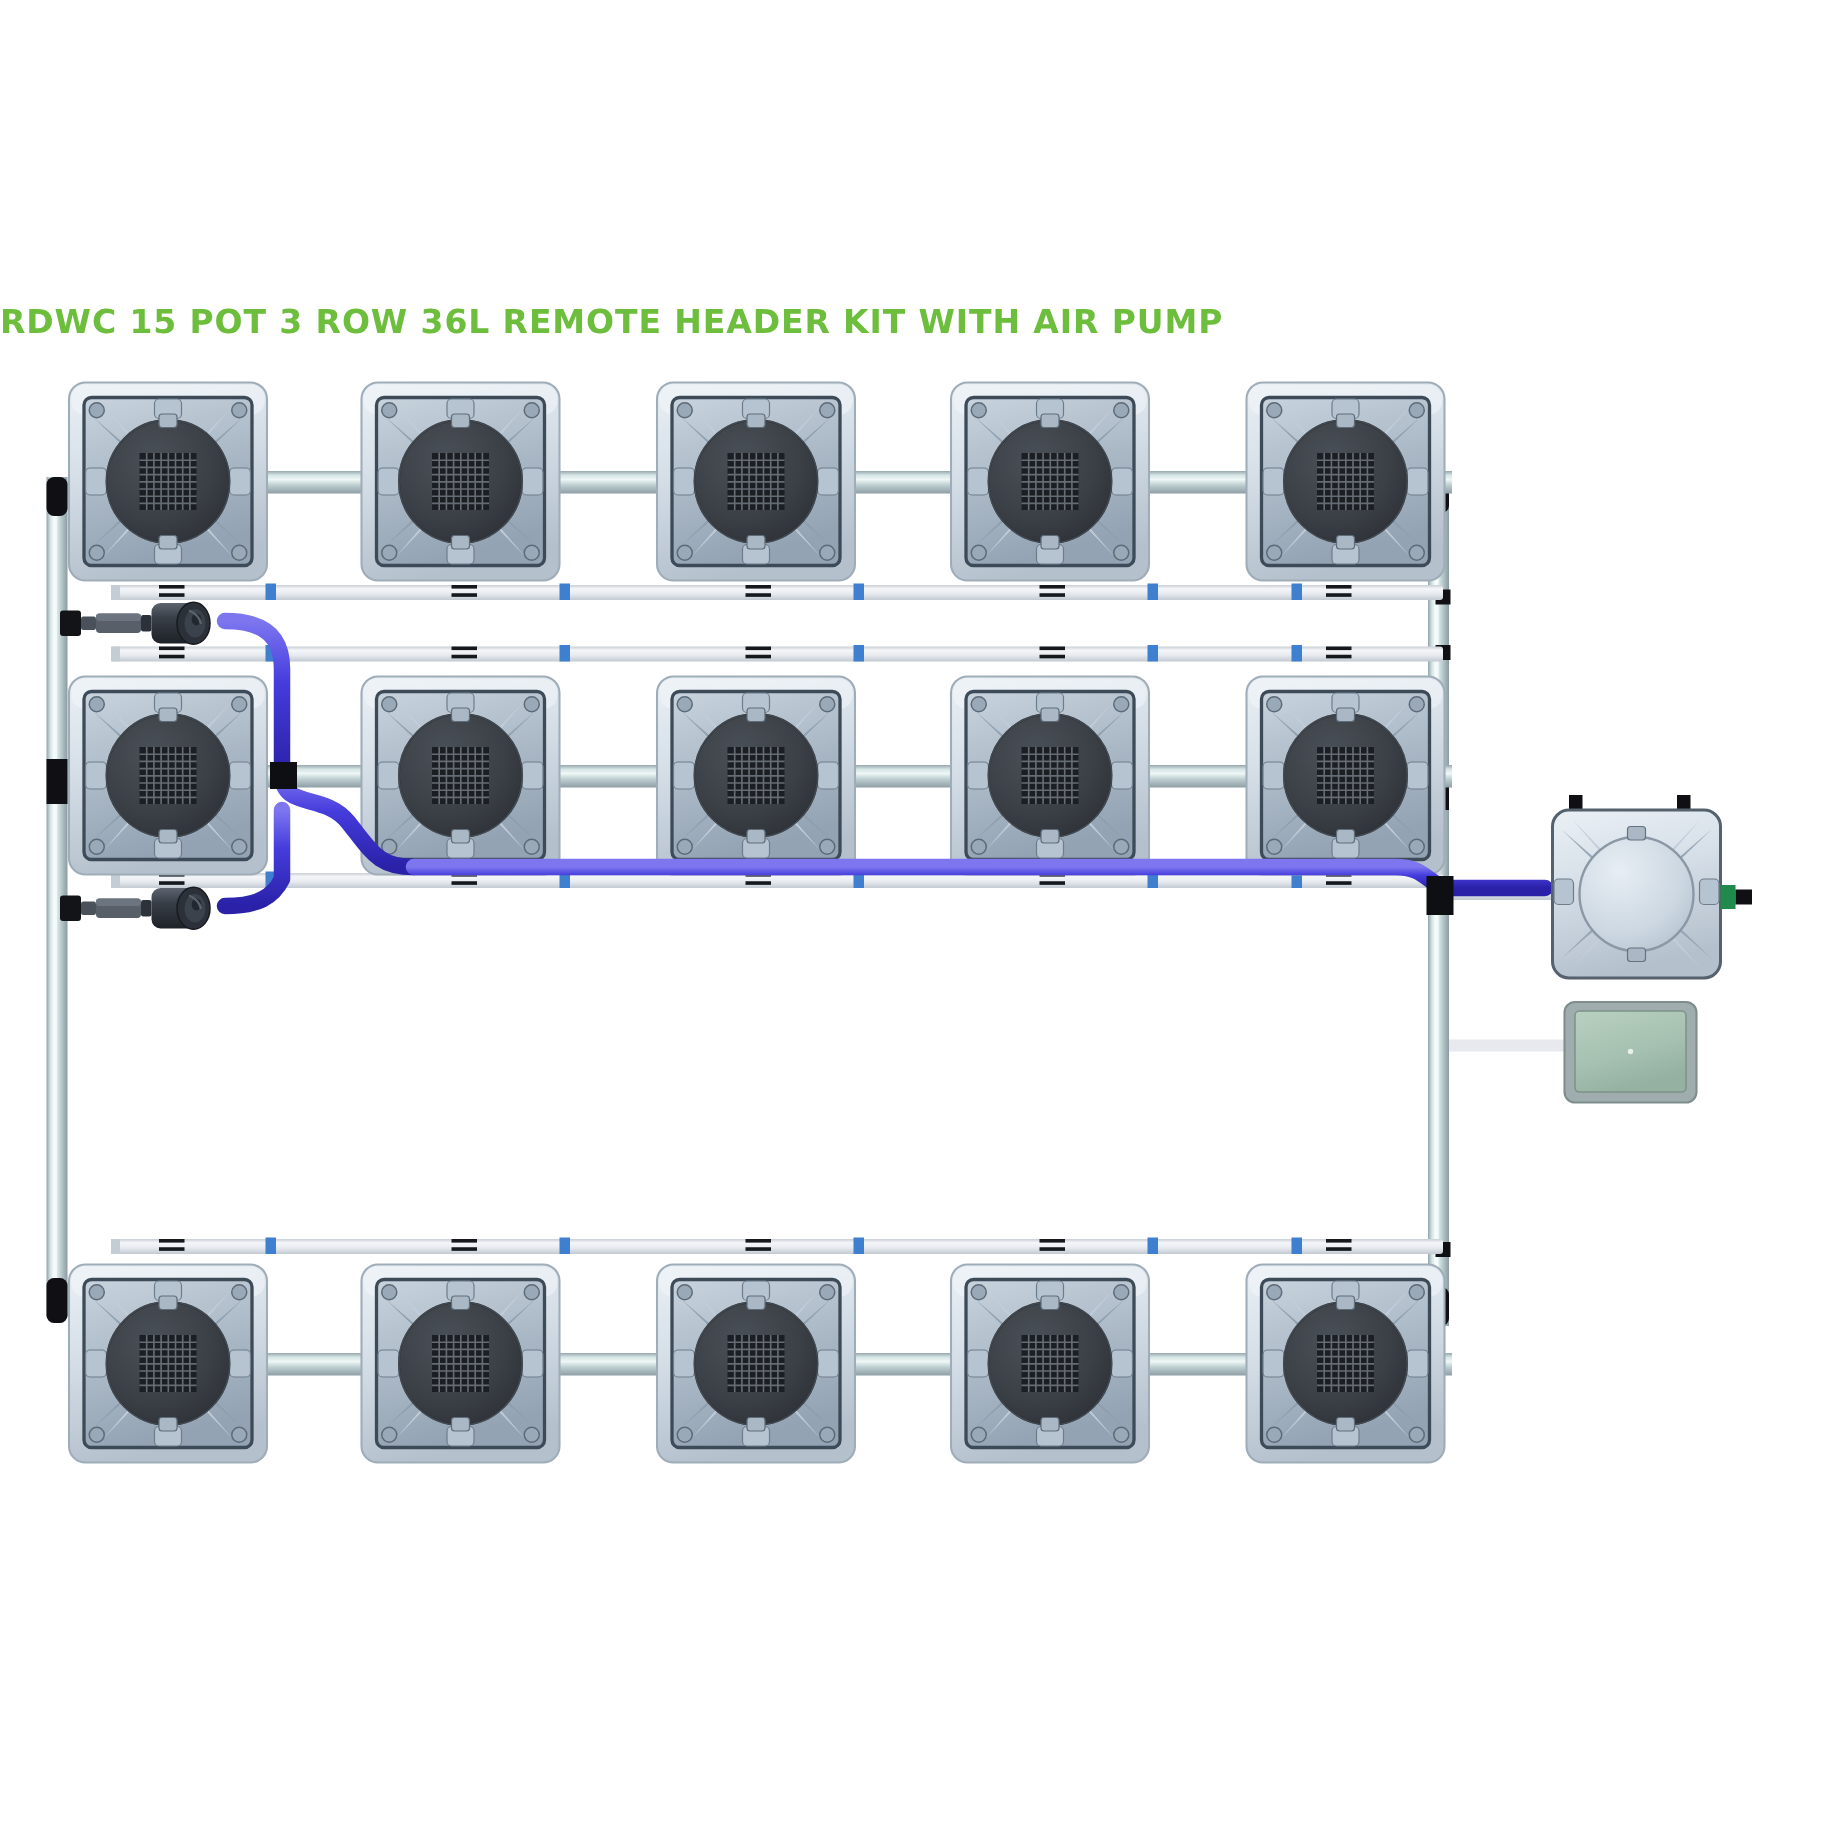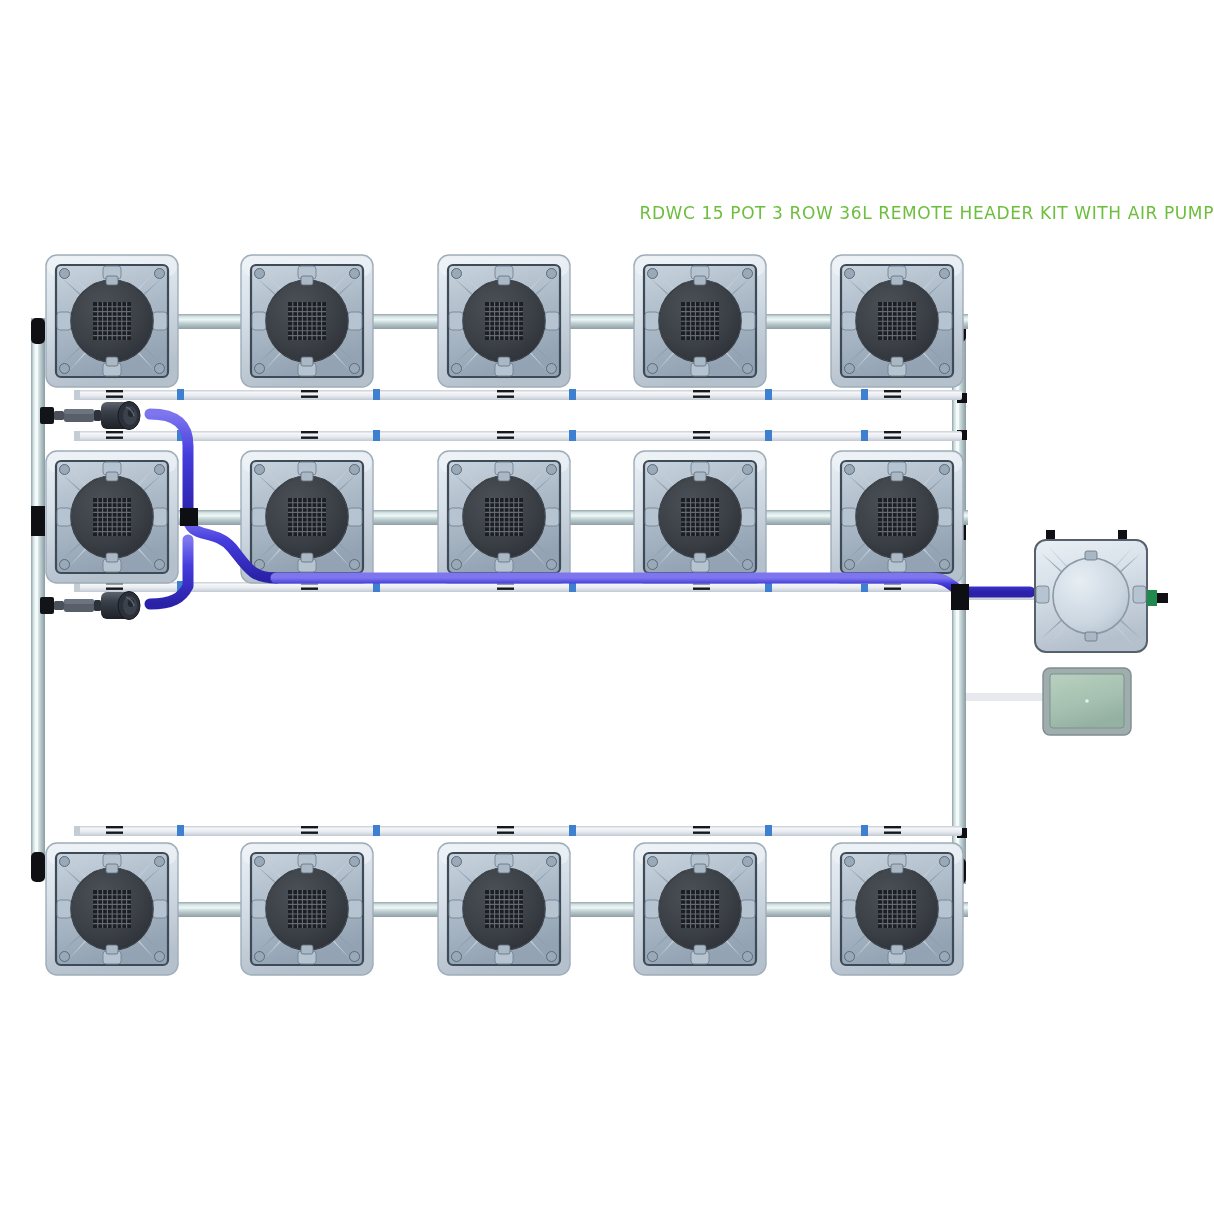--- a/index.html
+++ b/index.html
@@ -1,21 +1,21 @@
 <!DOCTYPE html>
 <html><head>
 <meta charset="utf-8">
 <style>
   html,body{margin:0;padding:0;background:#ffffff;}
   body{width:1214px;height:1214px;font-family:"Liberation Sans",sans-serif;overflow:hidden;}
   #stage{position:relative;width:1214px;height:1214px;background:#fff;}
   #title{
-    position:absolute;left:0;top:203px;width:1214px;text-align:right;
+    position:absolute;left:0;top:203px;width:1214px;text-align:left;
     font-family:"DejaVu Sans",sans-serif;
-    font-size:17px;letter-spacing:0.6px;font-weight:400;
+    font-size:22px;letter-spacing:0.6px;font-weight:700;
     color:#6cbe3c;white-space:nowrap;
   }
   svg#diagram{position:absolute;left:0;top:0;width:1214px;height:1214px;display:block;}
 </style>
 </head>
 <body>
 
 <div id="stage">
 
   <div id="title">RDWC 15 POT 3 ROW 36L REMOTE HEADER KIT WITH AIR PUMP</div>

